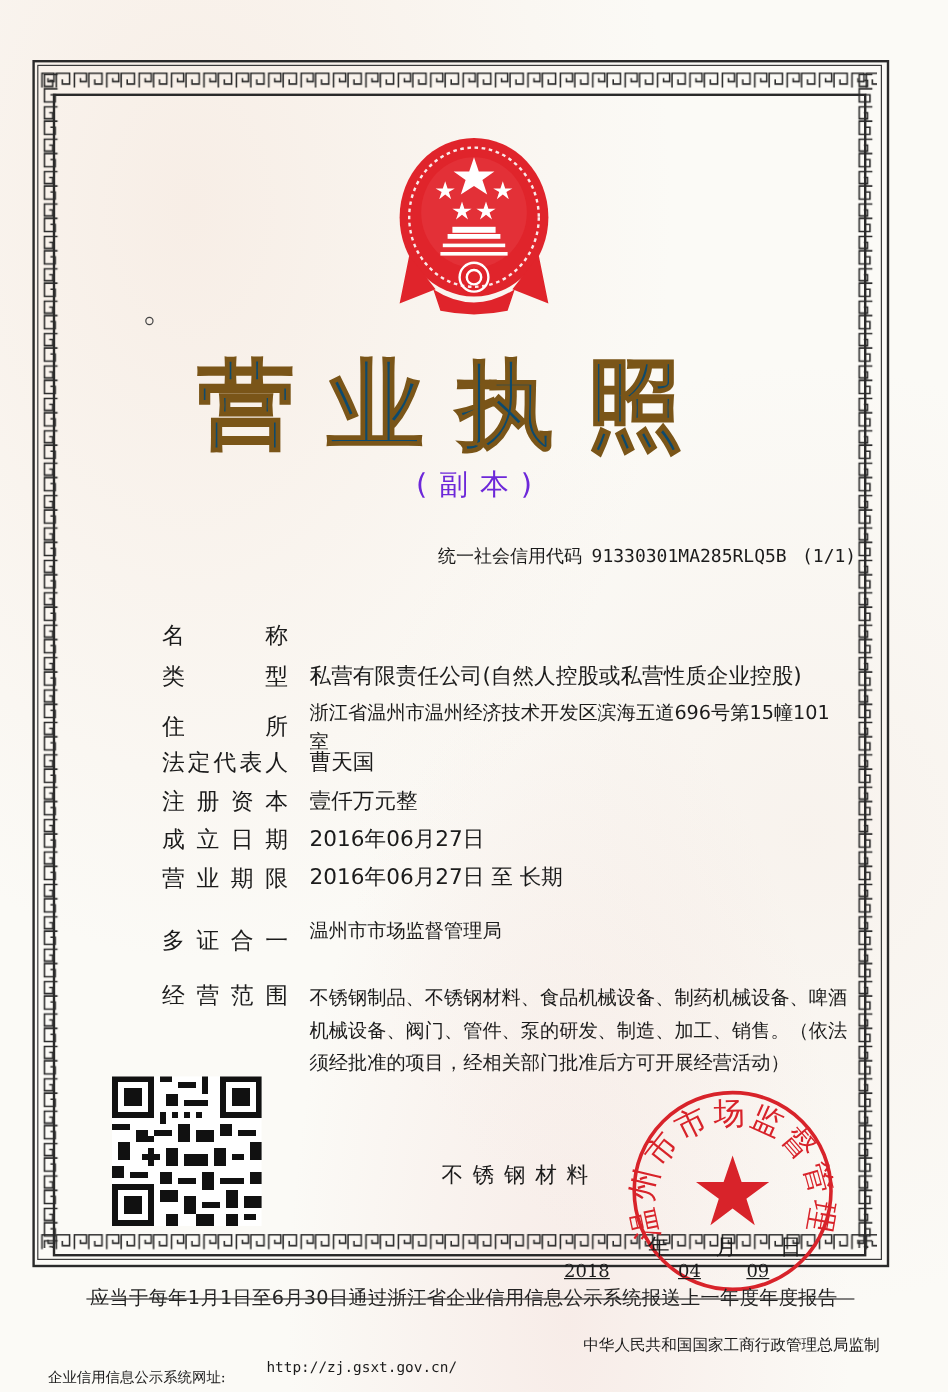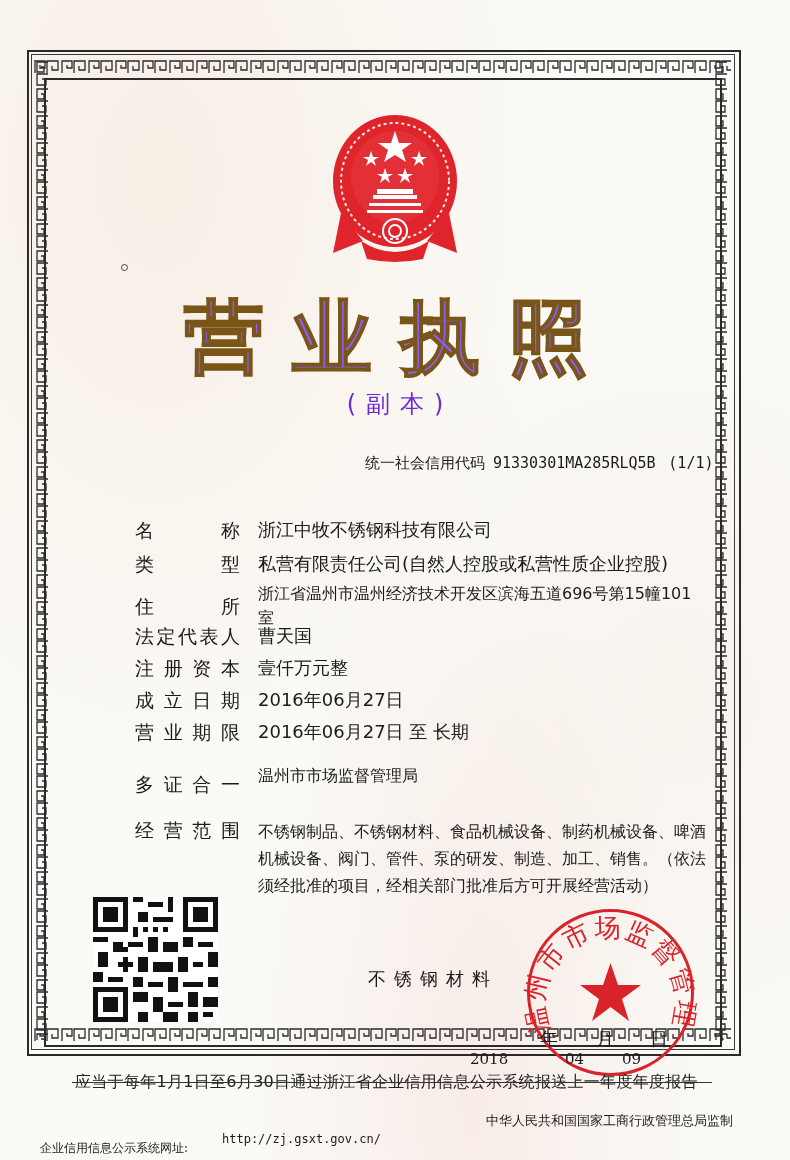--- a/index.html
+++ b/index.html
@@ -34,22 +34,22 @@
   .fret svg { display: block; }
   .frame-content-line {
     position: absolute; left: 44px; top: 78px; width: 674px; height: 965px;
     border: 2px solid #2a2a2a;
   }
   
   .emblem { position: absolute; left: 323px; top: 113px; width: 145px; height: 150px; }
   .dot-mark { position: absolute; left: 121px; top: 264px; width: 5px; height: 5px; border: 1px solid #444; border-radius: 50%; }
   
   .title {
-    position: absolute; left: 165px; top: 288px; width: 470px; text-align: center;
-    font-size: 80px; font-weight: bold; letter-spacing: 28px; color: #8b5cf6;
+    position: absolute; left: 165px; top: 288px; width: 470px; text-align: left;
+    font-size: 80px; font-weight: bold; letter-spacing: 28px; color: #0c4a6e;
     -webkit-text-stroke: 1.5px #7a5518;
     font-family: "DejaVu Sans", sans-serif;
     line-height: 100px;
   }
   .subtitle {
     position: absolute; left: 300px; top: 388px; width: 200px; text-align: center;
     font-size: 24px; color: #6d28d9; letter-spacing: 10px;
   }
   .credit-code {
     position: absolute; left: 365px; top: 437px; font-size: 15px; white-space: nowrap; margin-top: 17px;
@@ -64,21 +64,21 @@
   .field .val { width: 440px; }
   .field .val.small { font-size: 16px; line-height: 24px; }
   .scope-val { font-size: 16px; line-height: 27px; width: 460px; }
   
   .qr { position: absolute; left: 93px; top: 897px; width: 125px; height: 125px; }
   .reg-authority {
     position: absolute; left: 368px; top: 967px; font-size: 18px; letter-spacing: 8px;
   }
   .seal { position: absolute; left: 523px; top: 905px; width: 175px; height: 175px; }
   .date-labels { position: absolute; top: 1027px; font-size: 18px; }
-  .date-vals { position: absolute; top: 1050px; font-family: "DejaVu Serif", serif; font-size: 15px; }
+  .date-vals { position: absolute; top: 1050px; font-family: "DejaVu Serif", serif; font-size: 15px; text-decoration: underline; }
   .annual-note {
     position: absolute; left: 75px; top: 1072px; font-size: 16px; white-space: nowrap;
     color: #222; letter-spacing: 0.3px;
   }
   .annual-strike { position: absolute; left: 72px; top: 1082px; width: 640px; height: 1px; background: #333; }
   .footer-left { position: absolute; left: 40px; top: 1117px; font-size: 12px; font-family: "DejaVu Serif", serif; margin-top: 23px; }
   .footer-url { position: absolute; left: 222px; top: 1132px; font-size: 12px; font-family: "DejaVu Sans Mono", monospace; text-align: center; }
   .footer-right { position: absolute; left: 486px; top: 1112px; font-size: 13px; font-family: "DejaVu Serif", serif; }
 </style>
 </head>
@@ -151,21 +151,20 @@
 <div class="credit-code">
   <span>统一社会信用代码</span><span class="num">91330301MA285RLQ5B</span>
   <span class="num">(1/1)</span>
 </div>
 
 <div class="field" style="top:518px;">
   <div class="lab">
       <span>名</span>
       <span>称</span>
     </div>
-  <div class="val">浙江中牧不锈钢科技有限公司</div>
 </div>
 <div class="field" style="top:552px;">
   <div class="lab">
       <span>类</span>
       <span>型</span>
     </div>
   <div class="val">私营有限责任公司(自然人控股或私营性质企业控股)</div>
 </div>
 <div class="field" style="top:582px;">
   <div class="lab" style="margin-top:12px;">

